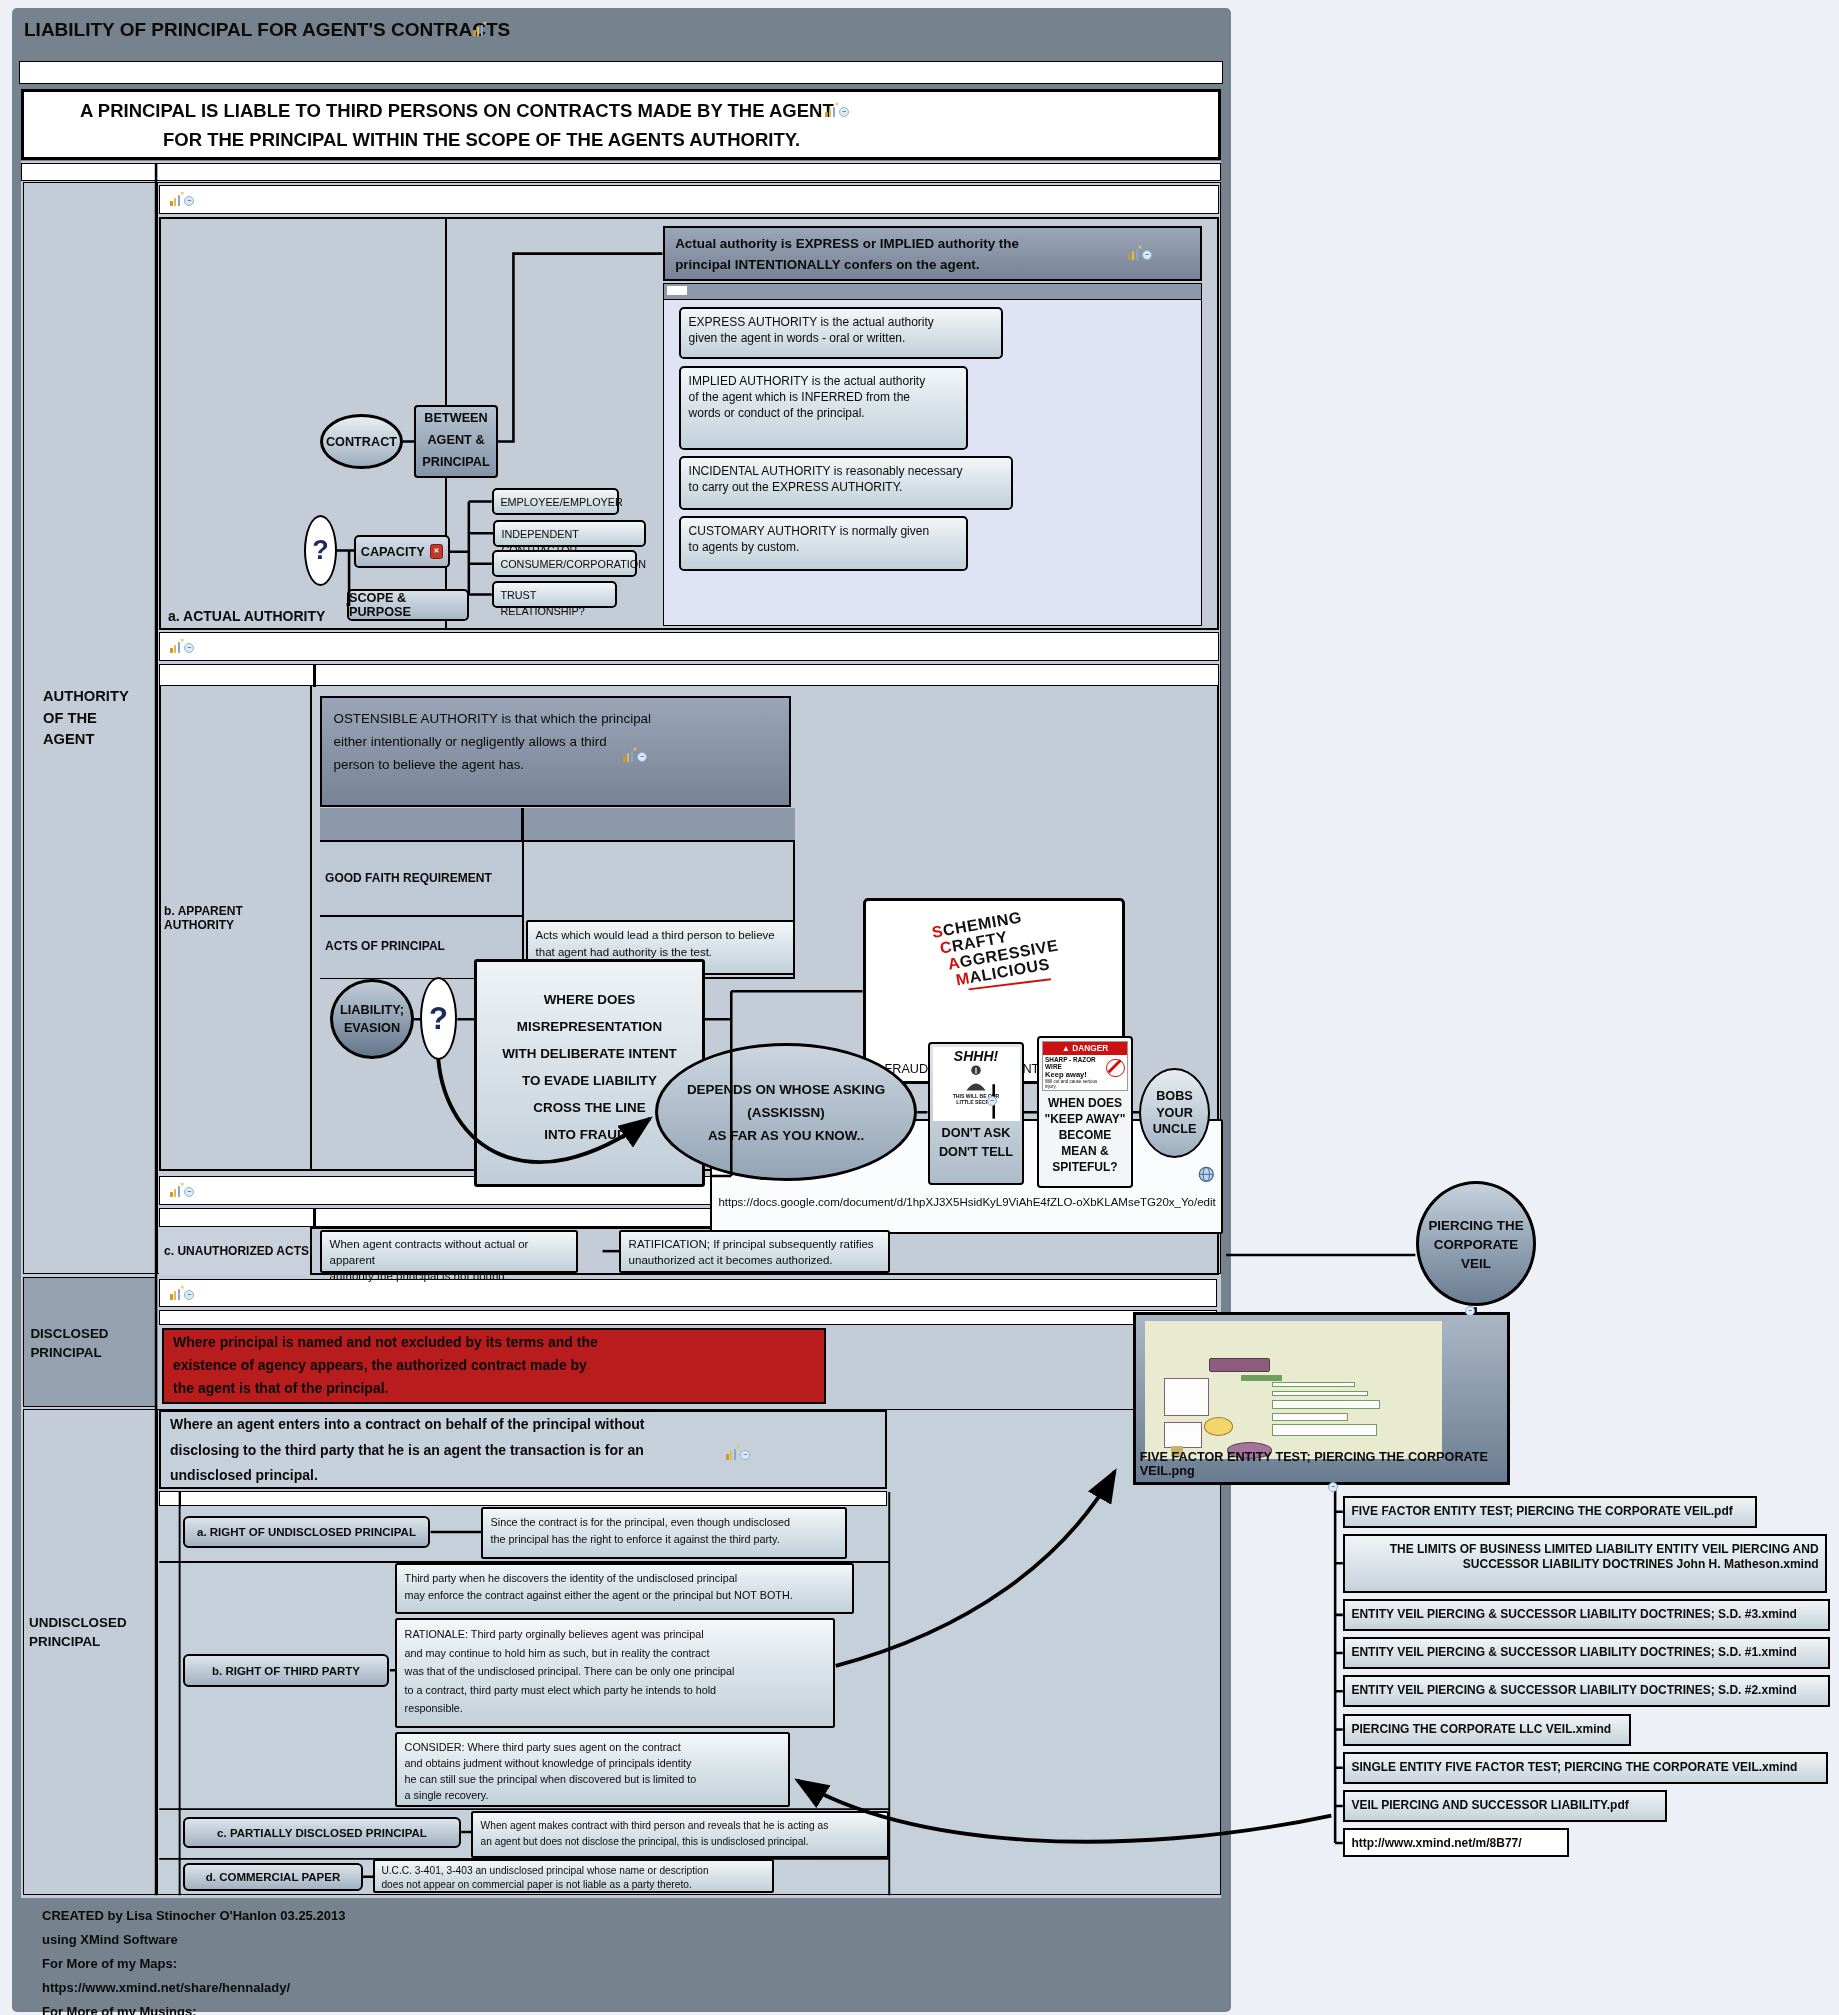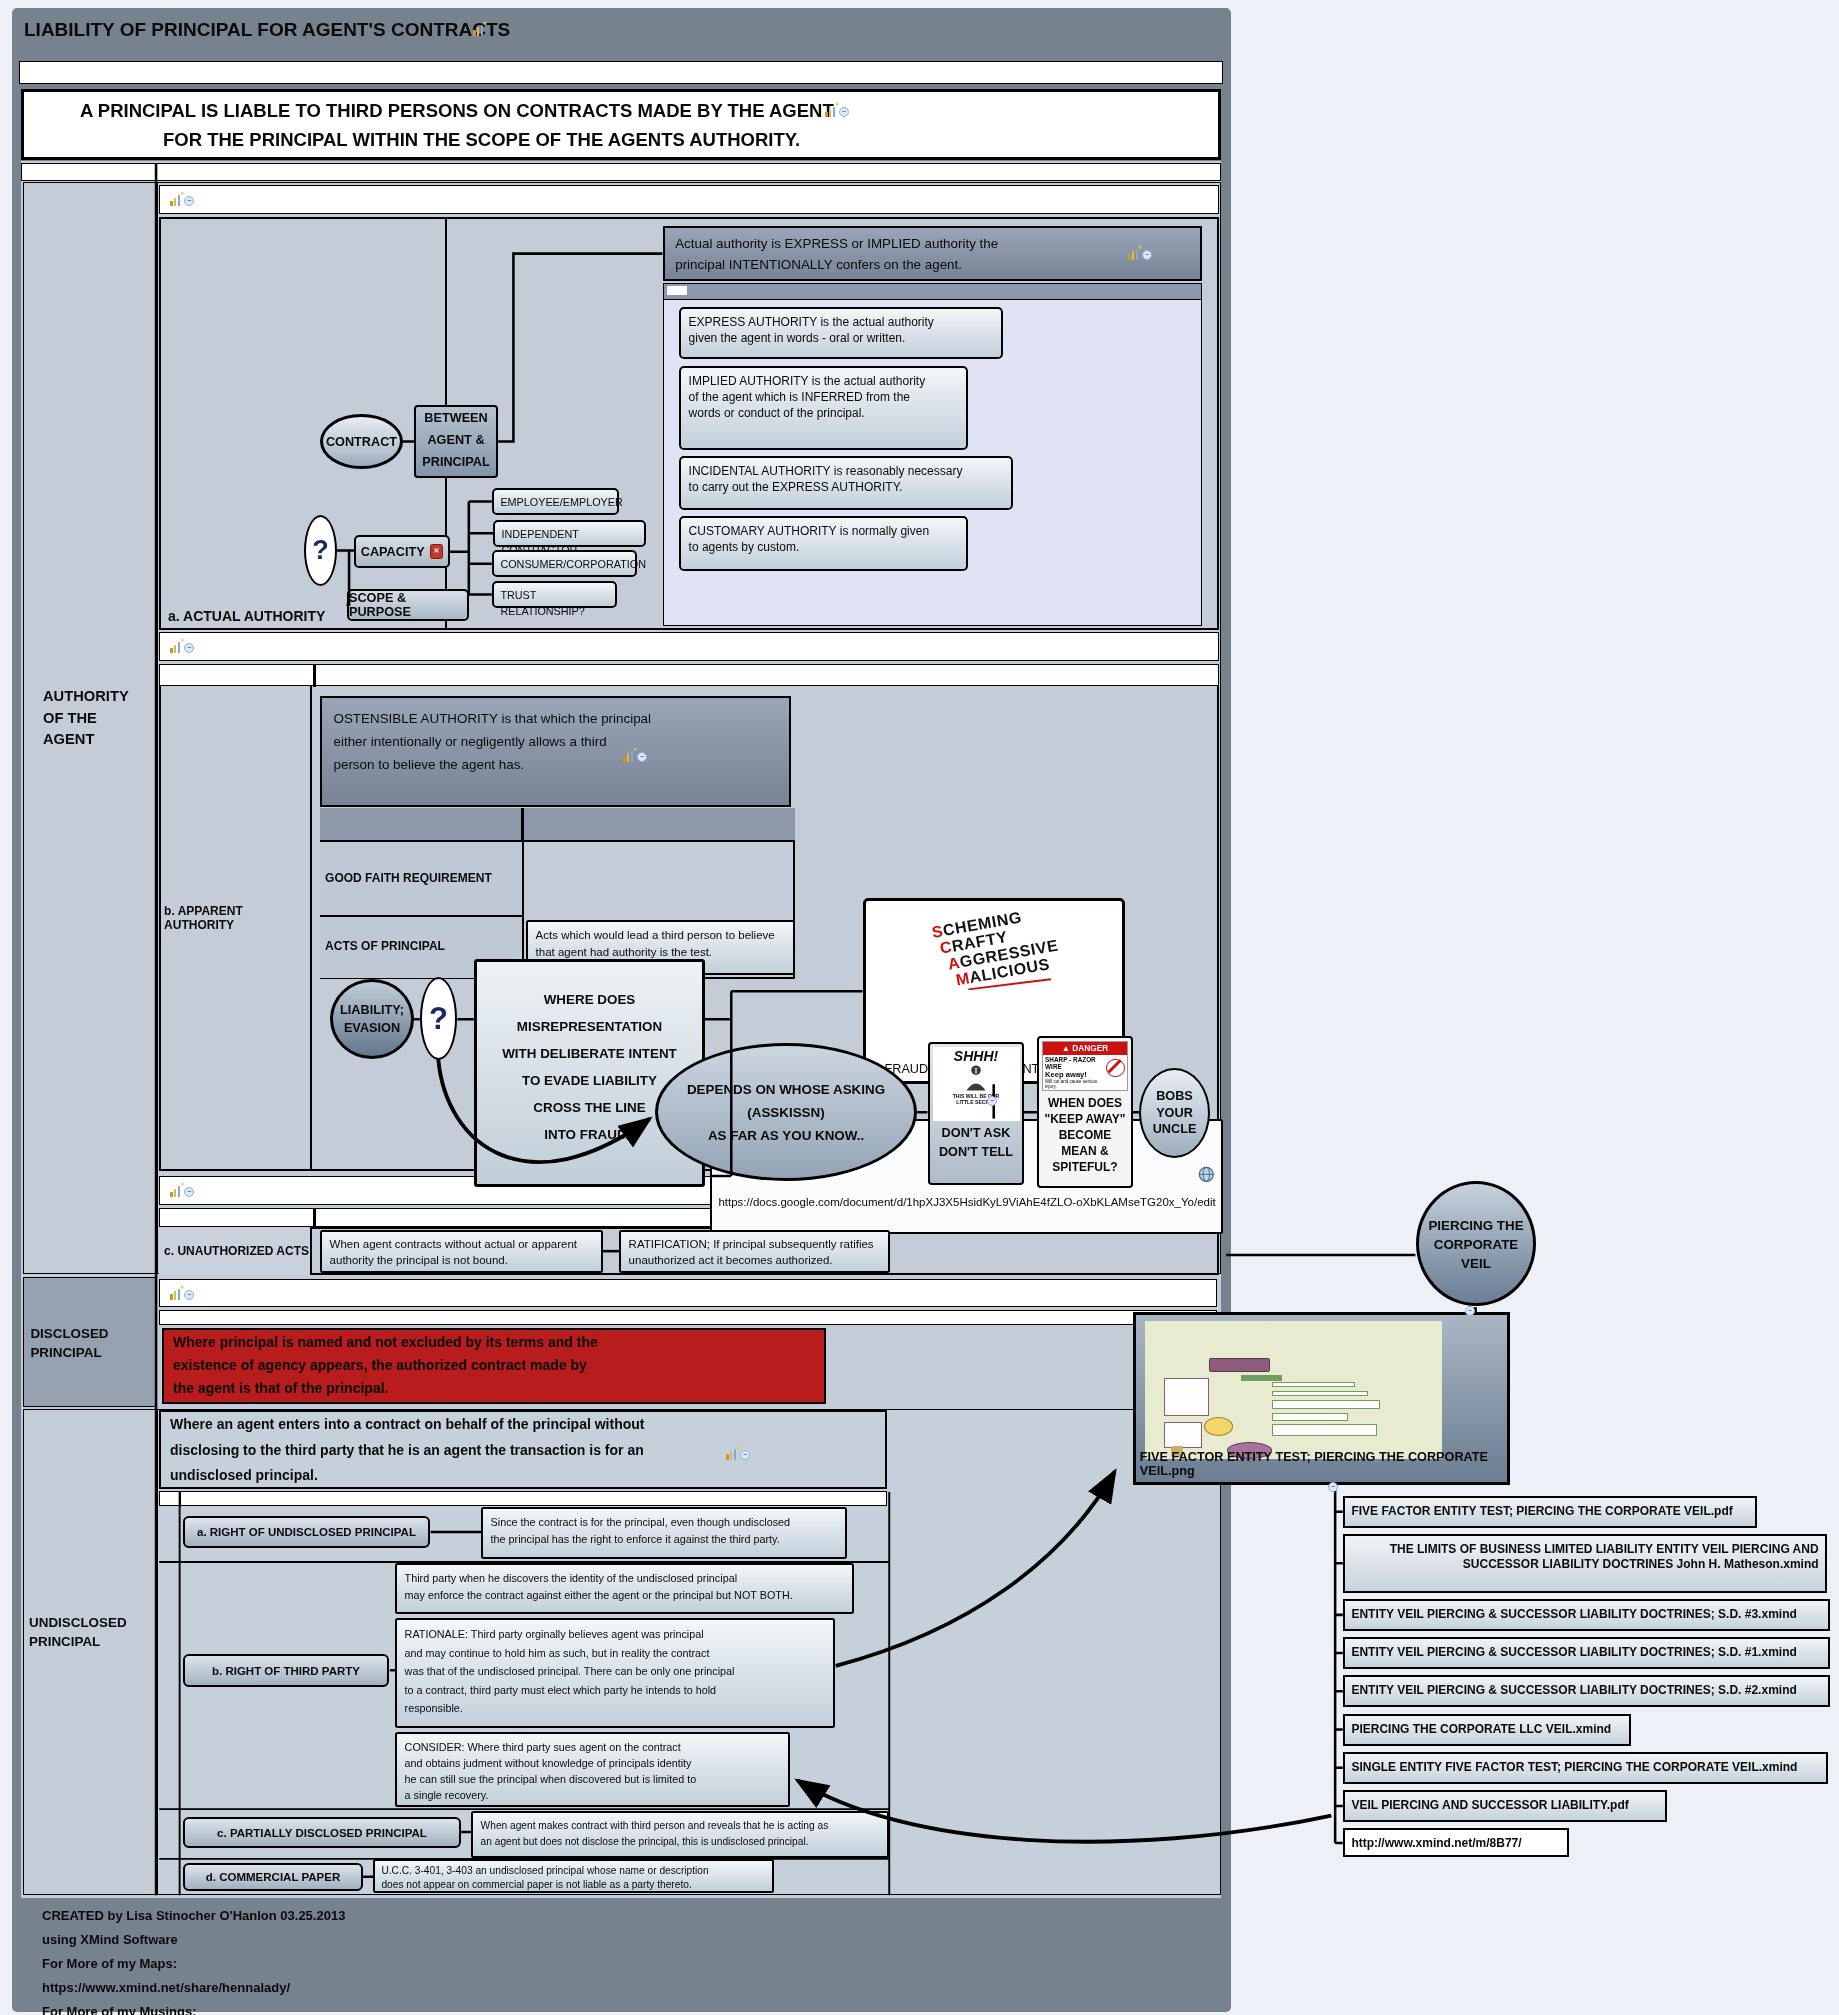--- a/index.html
+++ b/index.html
@@ -21,21 +21,21 @@
   .cell{border:1.9px solid #000;}
   
   .lightbox{
     border:2.5px solid #000;border-radius:5.1px;
     background:linear-gradient(180deg,#f3f7f9 0%,#dbe4ea 45%,#c3d0da 100%);
     padding:5.1px 7.6px;font-size:12px;line-height:16px;
   }
   .darkbox{
     border:2.5px solid #000;
     background:linear-gradient(180deg,#9aa6b7 0%,#8793a5 55%,#788496 100%);
-    font-weight:normal;
+    font-weight:bold;
   }
   .pill{
     border:2.5px solid #000;border-radius:5.7px;
     background:linear-gradient(180deg,#dde4eb 0%,#b9c5d2 60%,#a3b1c0 100%);
     font-weight:bold;display:flex;align-items:center;justify-content:center;
   }
   .midbox{
     border:2.5px solid #000;border-radius:5.1px;
     background:linear-gradient(180deg,#d7dfe7 0%,#aab8c6 100%);
     font-weight:bold;display:flex;align-items:center;justify-content:center;
@@ -315,21 +315,21 @@
     </div>
   </div>
 
   <div class="abs whitestrip z3" style="left:159px;top:1208px;width:1060px;height:19px;">
     <div class="abs" style="left:153px;top:0;width:2.5px;height:19px;background:#000;"></div>
   </div>
   <div class="abs wrapborder z3" style="left:159px;top:1227px;width:1060px;height:48px;"></div>
   <div class="abs z3" style="left:159px;top:1227px;width:153px;height:48px;border-right:2.5px solid #000;background:#c8d1dc;">
     <div class="abs bold" style="left:5.1px;top:16.6px;font-size:12px;">c. UNAUTHORIZED ACTS</div>
   </div>
-  <div class="abs lightbox pre z4" style="left:320px;top:1230px;width:283px;height:43px;font-size:11.5px;line-height:16px;padding:3.8px 7.6px;border-radius:2.5px;">When agent contracts without actual or apparent
+  <div class="abs lightbox pre z4" style="left:320px;top:1230px;width:258px;height:43px;font-size:11.5px;line-height:16px;padding:3.8px 7.6px;border-radius:2.5px;">When agent contracts without actual or apparent
 authority the principal is not bound.</div>
   <div class="abs lightbox pre z4" style="left:619px;top:1230px;width:271px;height:43px;font-size:11.5px;line-height:16px;padding:3.8px 7.6px;border-radius:2.5px;">RATIFICATION; If principal subsequently ratifies
 unauthorized act it becomes authorized.</div>
 
   <div class="abs cell z2" style="left:23px;top:1277px;width:133px;height:130px;background:#96A1AF;">
     <div class="abs bold pre" style="left:6.4px;top:46px;font-size:13.4px;line-height:19px;">DISCLOSED
 PRINCIPAL</div>
   </div>
   <div class="abs whitestrip z3" style="left:159px;top:1279px;width:1058px;height:28px;">
     <div class="marker-pair" style="margin:7px 0 0 10.2px;">

